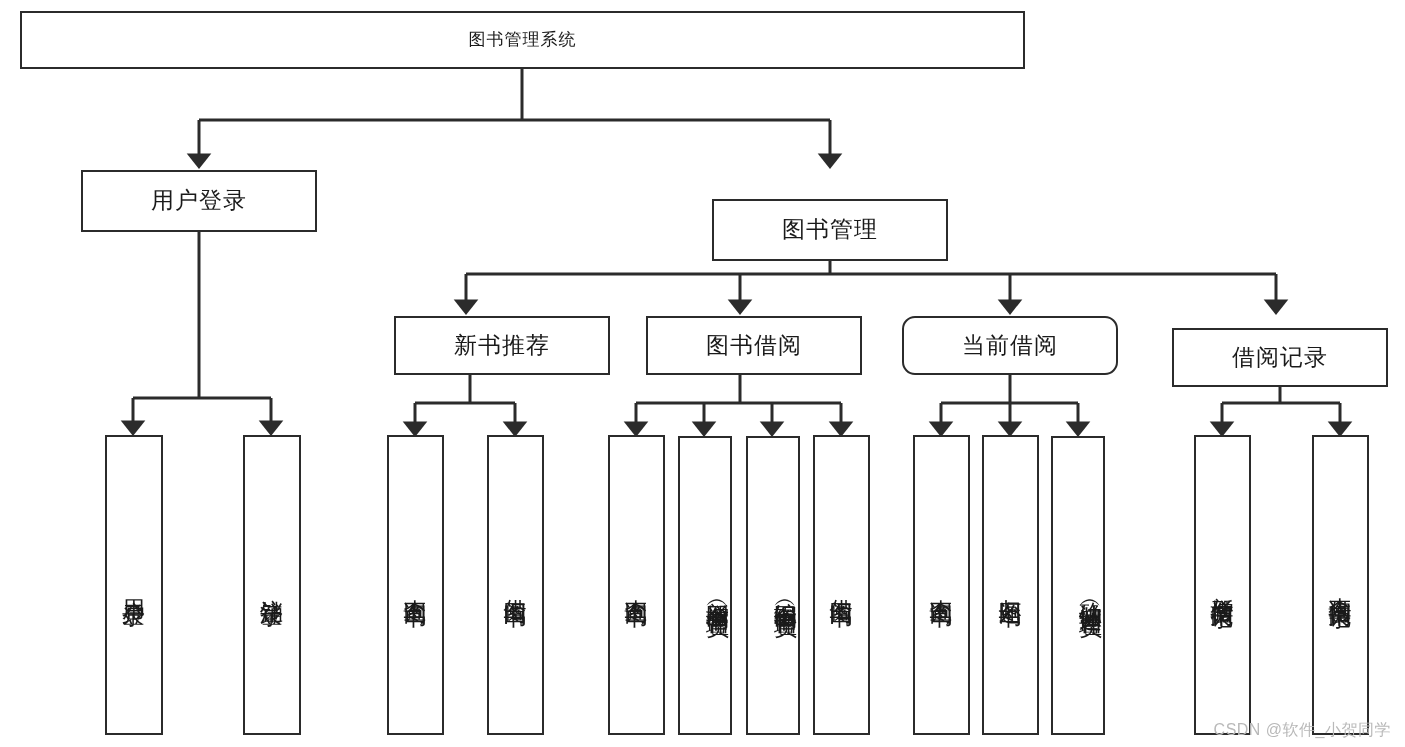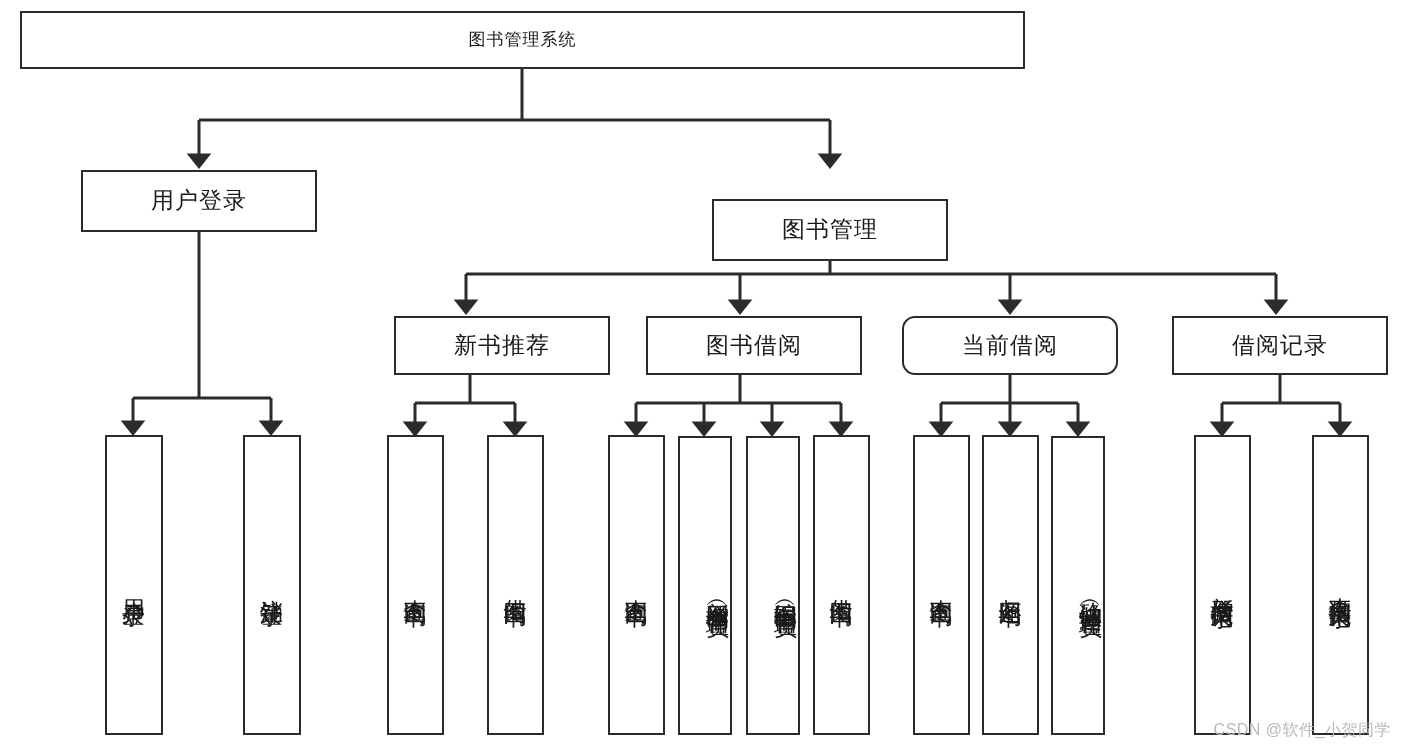--- a/index.html
+++ b/index.html
@@ -124,21 +124,21 @@
   </svg>
 
   <div class="node node-h node-root" style="left:20px; top:11px; width:1005px; height:58px;">图书管理系统</div>
 
   <div class="node node-h" style="left:81px; top:170px; width:236px; height:62px;">用户登录</div>
   <div class="node node-h" style="left:712px; top:170px; width:236px; height:62px;margin-top:29px;">图书管理</div>
 
   <div class="node node-h" style="left:362px; top:316px; width:216px; height:59px;margin-left:32px;">新书推荐</div>
   <div class="node node-h" style="left:646px; top:316px; width:216px; height:59px;">图书借阅</div>
   <div class="node node-h" style="left:902px; top:316px; width:216px; height:59px;border-radius:13px;">当前借阅</div>
-  <div class="node node-h" style="left:1172px; top:316px; width:216px; height:59px;">借阅记录</div>
+  <div class="node node-h" style="left:1172px; top:328px; width:216px; height:59px;">借阅记录</div>
 
   <div class="node node-v centered" style="left:105px; top:435px; width:58px; height:300px;">用户登录</div>
   <div class="node node-v centered" style="left:243px; top:435px; width:58px; height:300px;">注销登录</div>
 
   <div class="node node-v centered" style="left:387px; top:435px; width:57px; height:300px;">查询图书</div>
   <div class="node node-v centered" style="left:487px; top:435px; width:57px; height:300px;">借阅图书</div>
 
   <div class="node node-v centered" style="left:608px; top:435px; width:57px; height:300px;">查询图书</div>
   <div class="node node-v" style="left:678px; top:436px; width:54px; height:299px;">新增图书（管理员）</div>
   <div class="node node-v" style="left:746px; top:436px; width:54px; height:299px;">编辑图书（管理员）</div>

